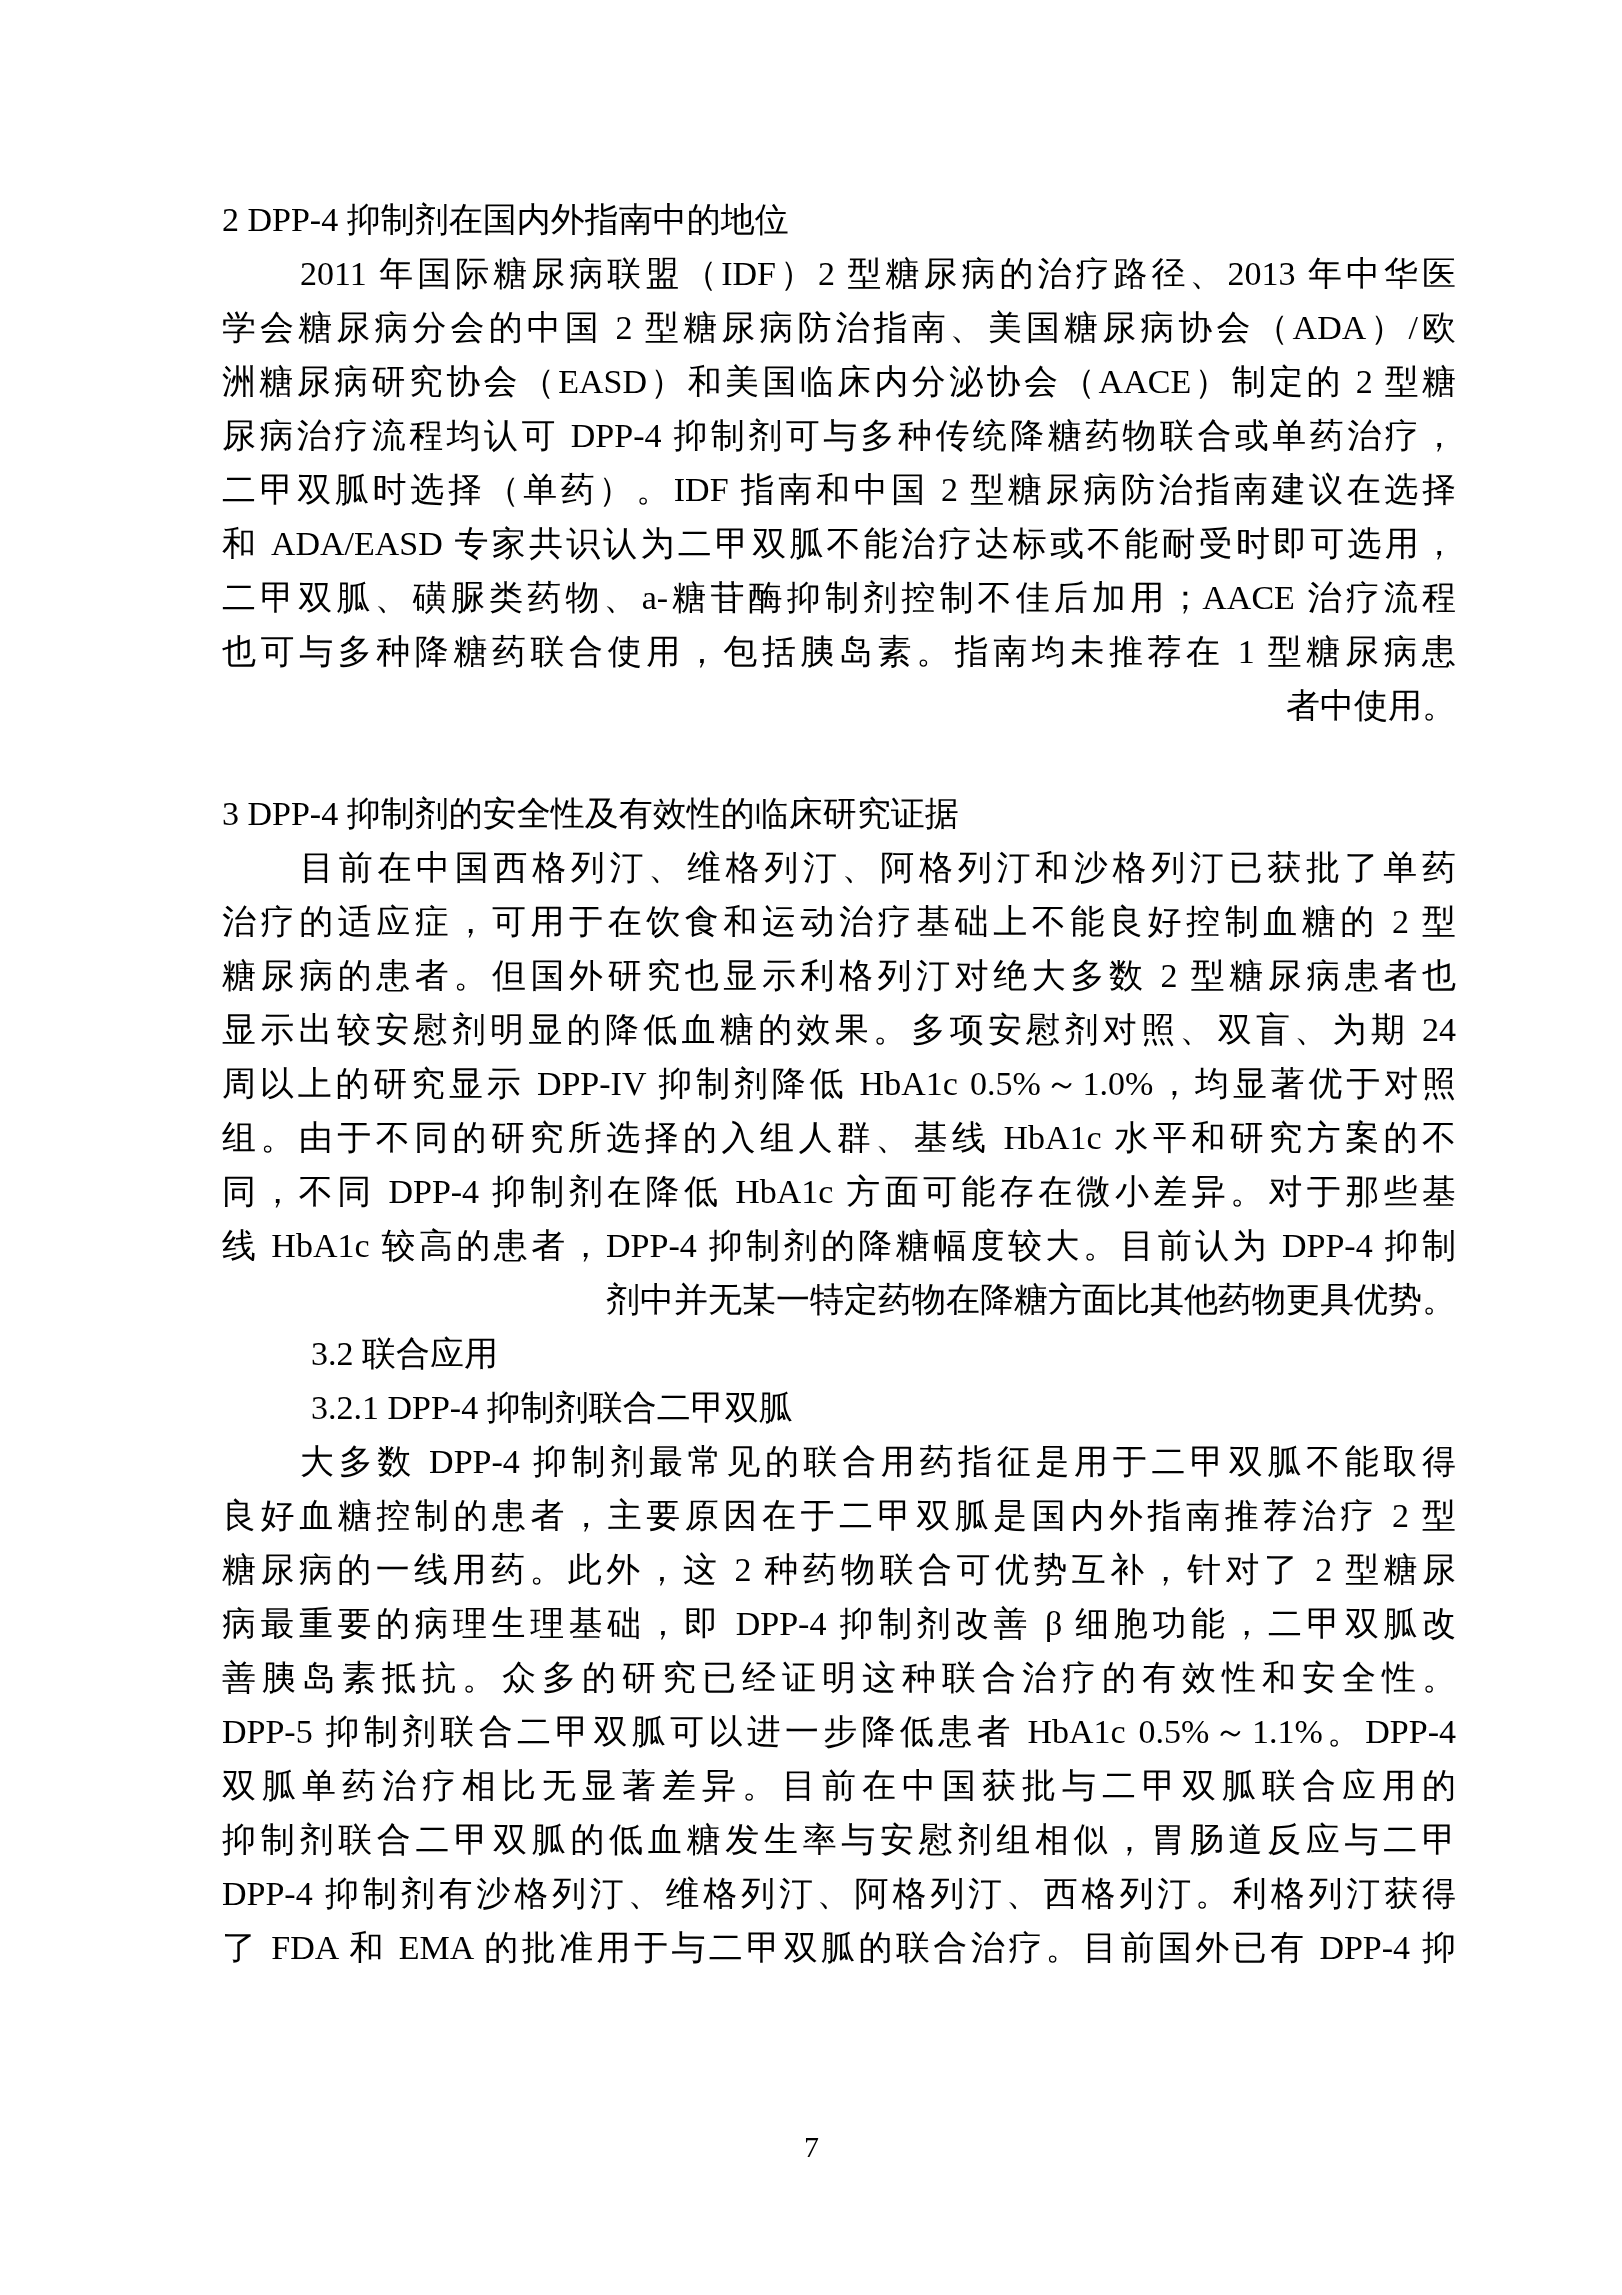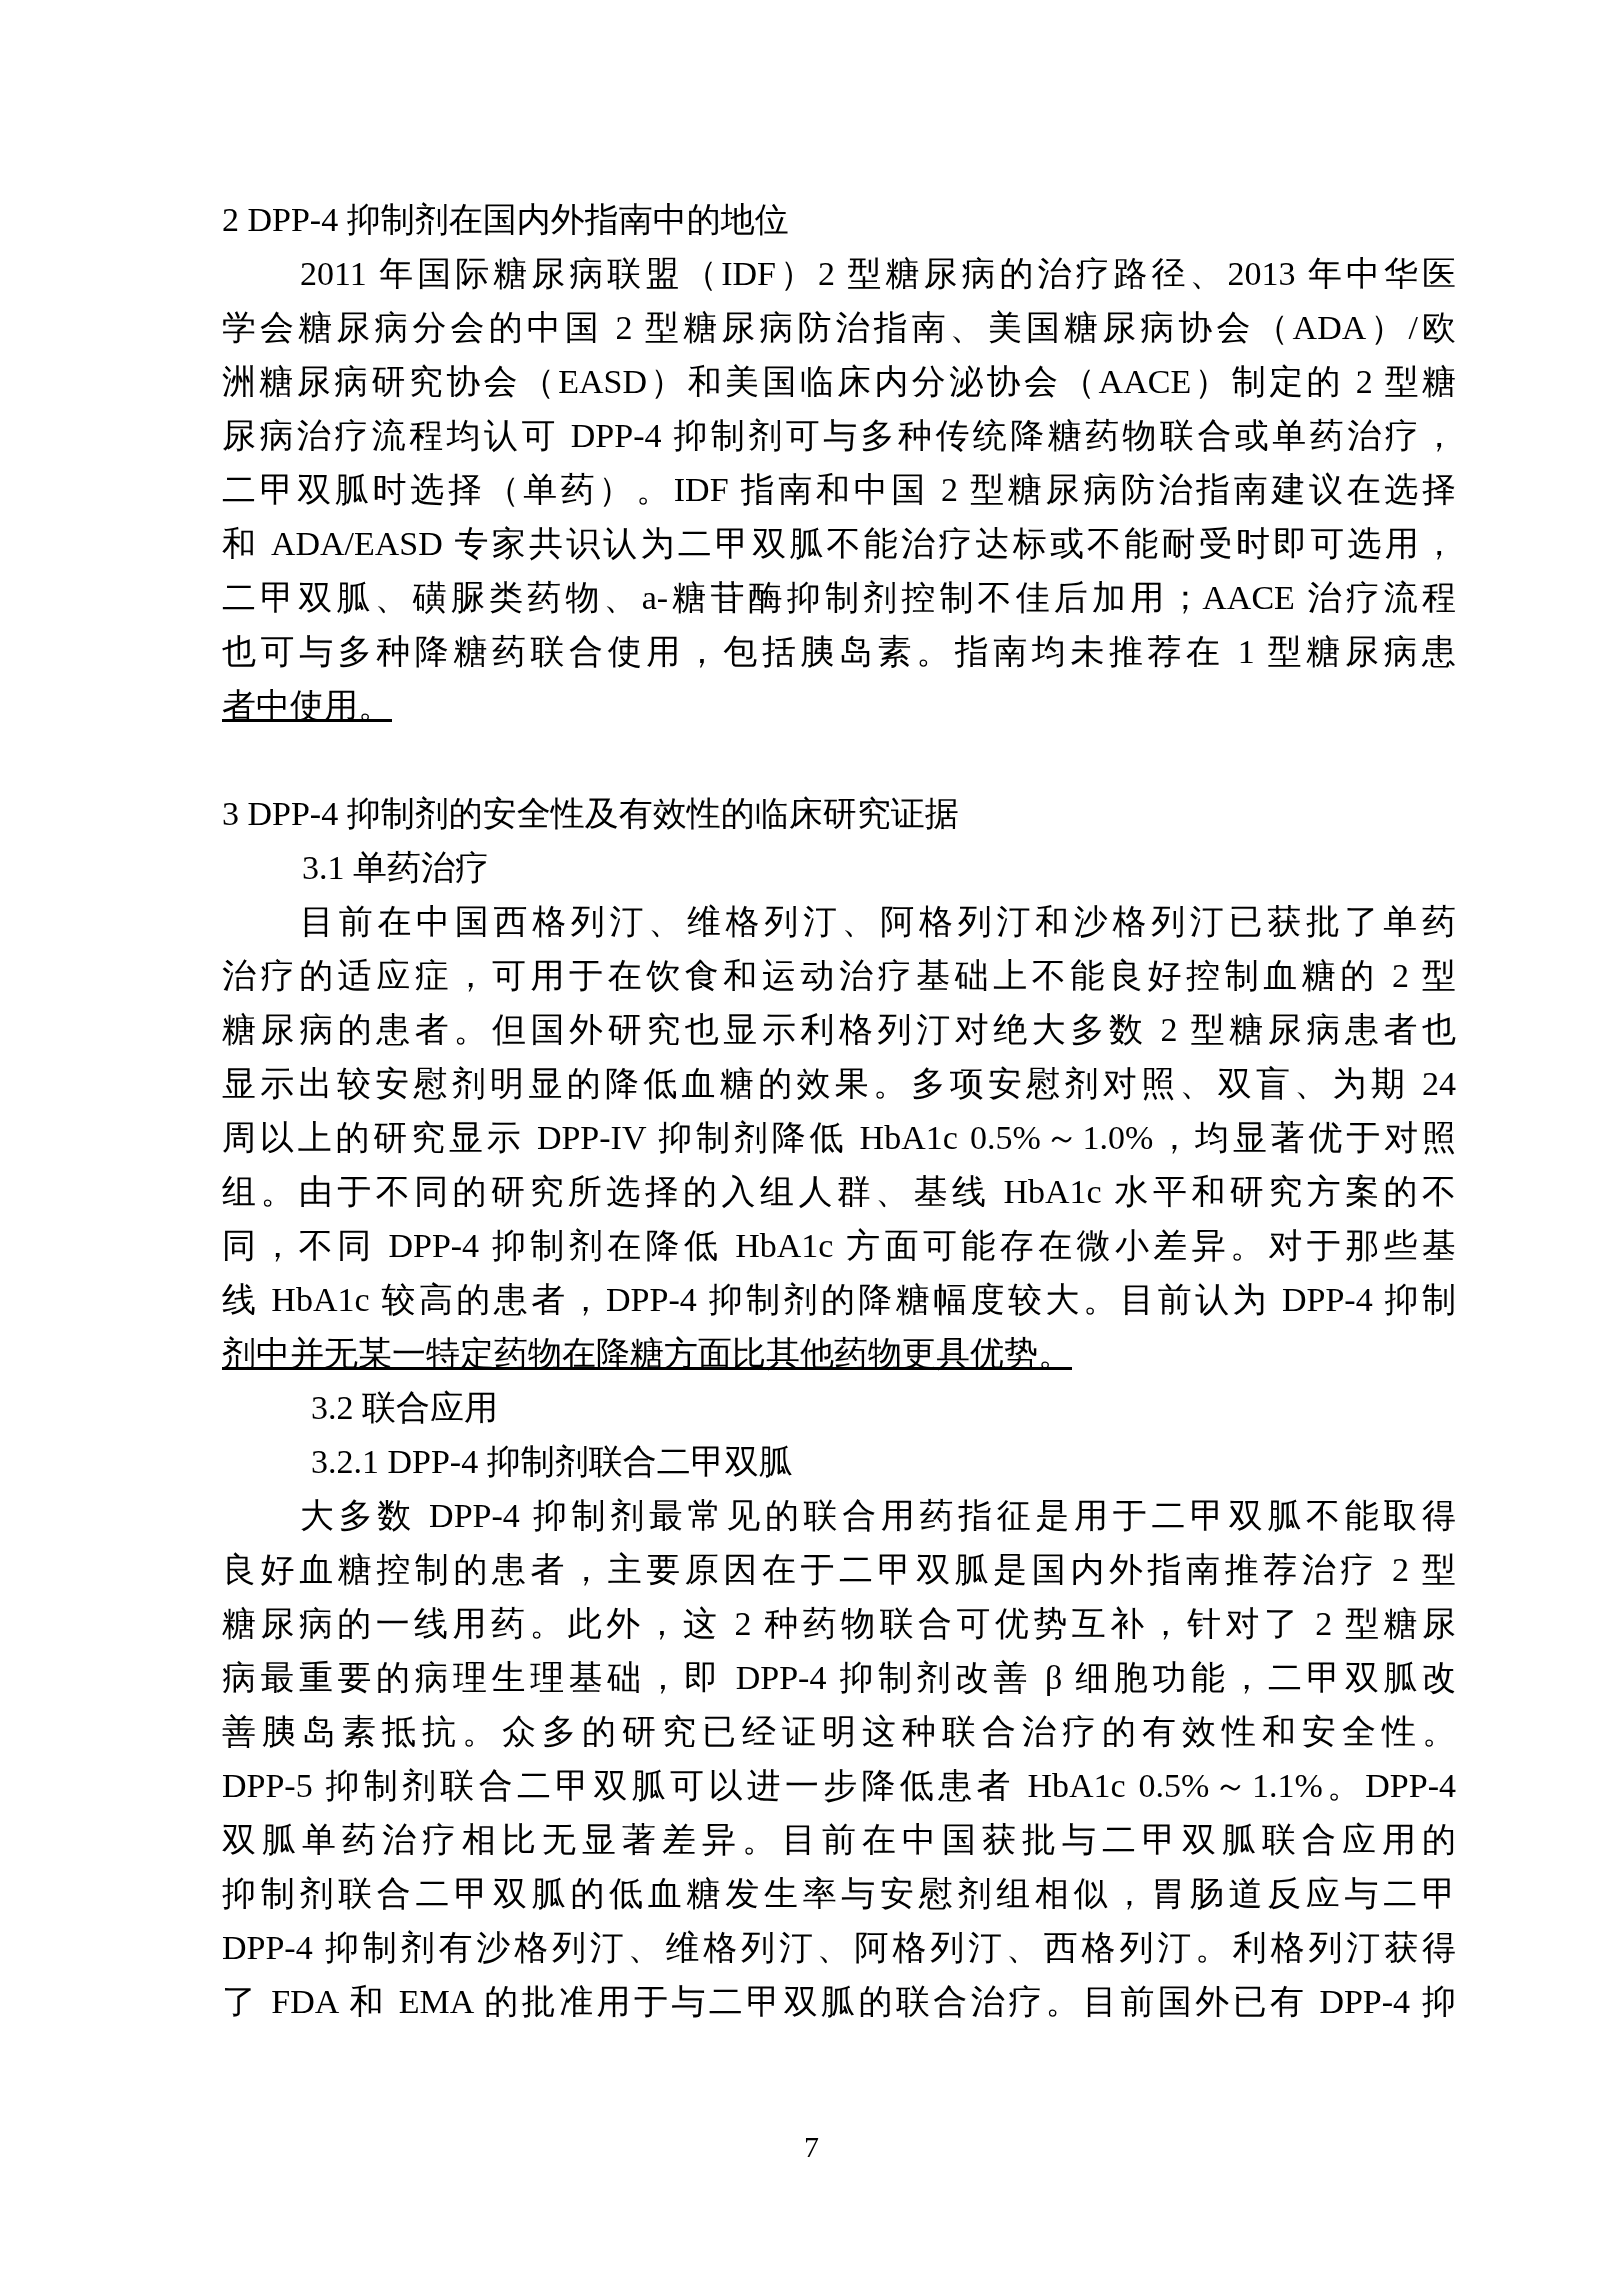--- a/index.html
+++ b/index.html
@@ -44,22 +44,21 @@
     text-align: justify;
     text-align-last: justify;
   }
   
   .line.mid {
     text-align: justify;
     text-align-last: justify;
   }
   
   .line.end {
-    text-align: left;
-    text-decoration: underline;
+    text-align: right;
   }
   .line.blank {
     
   }
   .pagenum {
     position: absolute;
     top: 2126px;
     left: 0;
     width: 1623px;
     text-align: center;
@@ -79,21 +78,20 @@
       <div class="line mid">学会糖尿病分会的中国 2 型糖尿病防治指南、美国糖尿病协会（ADA）/欧</div>
       <div class="line mid">洲糖尿病研究协会（EASD）和美国临床内分泌协会（AACE）制定的 2 型糖</div>
       <div class="line mid">尿病治疗流程均认可 DPP-4 抑制剂可与多种传统降糖药物联合或单药治疗，</div>
       <div class="line mid">二甲双胍时选择（单药）。IDF 指南和中国 2 型糖尿病防治指南建议在选择</div>
       <div class="line mid">和 ADA/EASD 专家共识认为二甲双胍不能治疗达标或不能耐受时即可选用，</div>
       <div class="line mid">二甲双胍、磺脲类药物、a-糖苷酶抑制剂控制不佳后加用；AACE 治疗流程</div>
       <div class="line mid">也可与多种降糖药联合使用，包括胰岛素。指南均未推荐在 1 型糖尿病患</div>
       <div class="line end">者中使用。</div>
       <div class="line blank"></div>
       <div class="line heading">3 DPP-4 抑制剂的安全性及有效性的临床研究证据</div>
-      <div class="line sub">3.1 单药治疗</div>
       <div class="line first">目前在中国西格列汀、维格列汀、阿格列汀和沙格列汀已获批了单药</div>
       <div class="line mid">治疗的适应症，可用于在饮食和运动治疗基础上不能良好控制血糖的 2 型</div>
       <div class="line mid">糖尿病的患者。但国外研究也显示利格列汀对绝大多数 2 型糖尿病患者也</div>
       <div class="line mid">显示出较安慰剂明显的降低血糖的效果。多项安慰剂对照、双盲、为期 24</div>
       <div class="line mid">周以上的研究显示 DPP-IV 抑制剂降低 HbA1c 0.5%～1.0%，均显著优于对照</div>
       <div class="line mid">组。由于不同的研究所选择的入组人群、基线 HbA1c 水平和研究方案的不</div>
       <div class="line mid">同，不同 DPP-4 抑制剂在降低 HbA1c 方面可能存在微小差异。对于那些基</div>
       <div class="line mid">线 HbA1c 较高的患者，DPP-4 抑制剂的降糖幅度较大。目前认为 DPP-4 抑制</div>
       <div class="line end">剂中并无某一特定药物在降糖方面比其他药物更具优势。</div>
       <div class="line sub2">3.2 联合应用</div>

